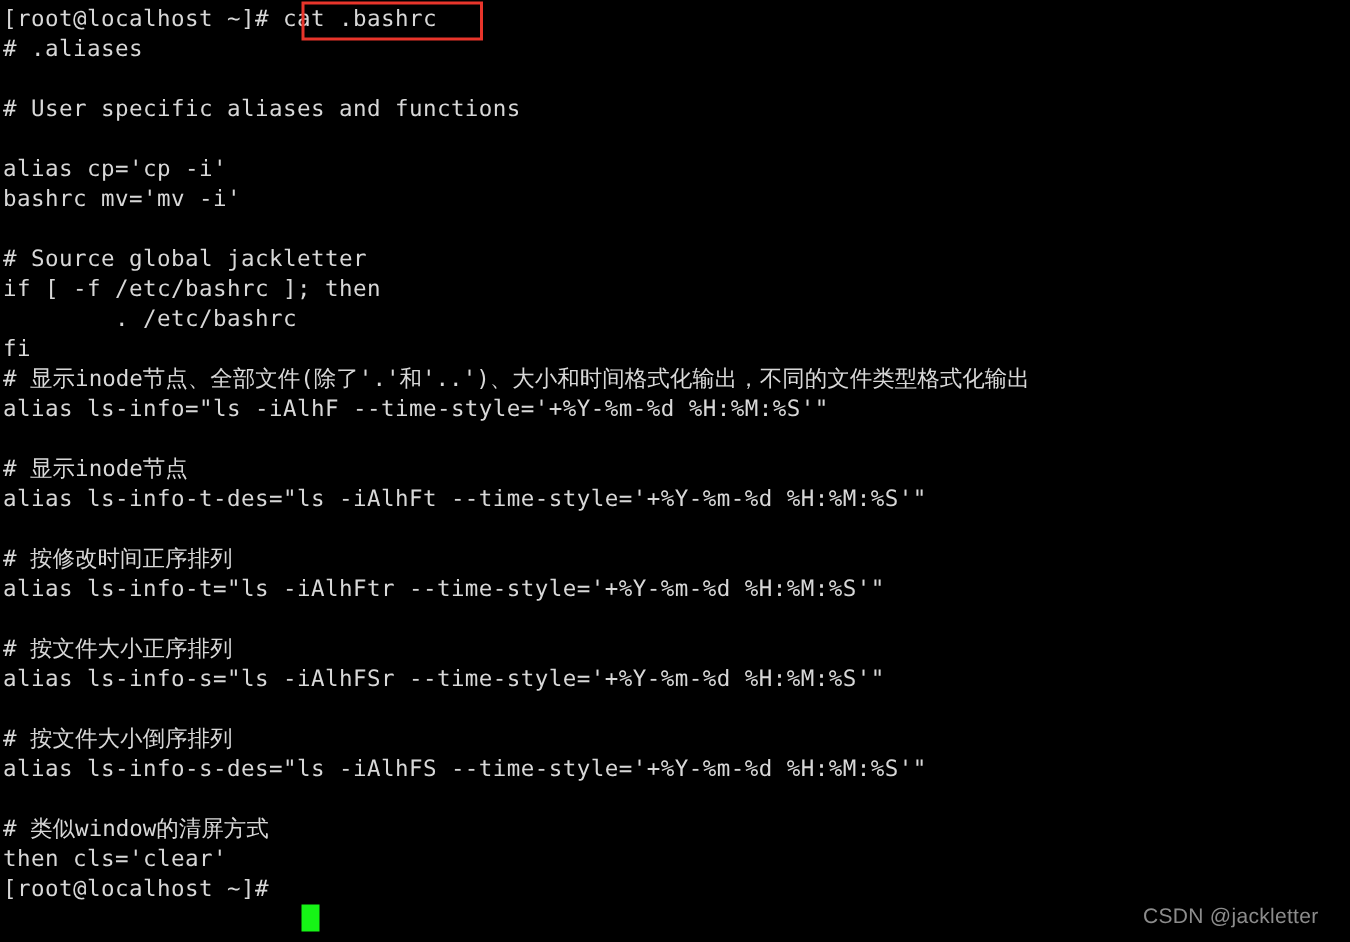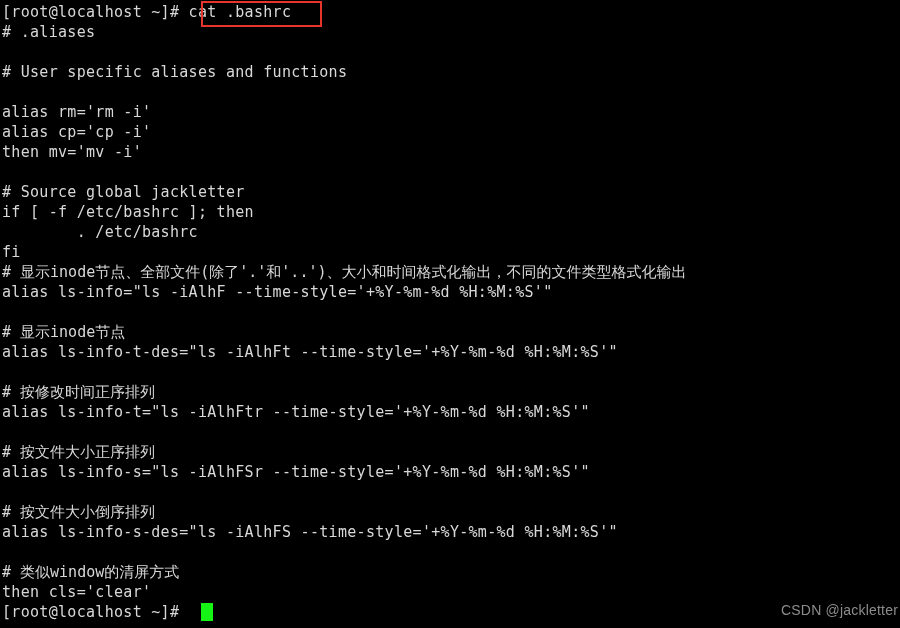--- a/index.html
+++ b/index.html
@@ -58,44 +58,43 @@
     position: absolute;
     left: 201px;
     top: 603px;
     width: 12px;
     height: 18px;
     background: #16f416;
     z-index: 4;
   }
   .watermark {
     position: absolute;
-    right: 2px;
+    right: 21px;
     bottom: 8px;
     font-family: "Liberation Sans", sans-serif;
     font-size: 14px;
     color: #8c8c8c;
     letter-spacing: 0.2px;
     z-index: 6;
     white-space: pre;
   }
 </style>
 </head>
 <body>
 
 <div id="terminal">
 
   <div class="screen">
     <div class="line">[root@localhost ~]# cat .bashrc</div>
     <div class="line"># .aliases</div>
     <div class="line blank"></div>
     <div class="line"># User specific aliases and functions</div>
     <div class="line blank"></div>
-    <div class="line">alias rm='rm -i'</div>
     <div class="line">alias cp='cp -i'</div>
-    <div class="line">then mv='mv -i'</div>
+    <div class="line">bashrc mv='mv -i'</div>
     <div class="line blank"></div>
     <div class="line"># Source global jackletter</div>
     <div class="line">if [ -f /etc/bashrc ]; then</div>
     <div class="line">        . /etc/bashrc</div>
     <div class="line">fi</div>
     <div class="line cjk"># 显示inode节点、全部文件(除了'.'和'..')、大小和时间格式化输出，不同的文件类型格式化输出</div>
     <div class="line">alias ls-info="ls -iAlhF --time-style='+%Y-%m-%d %H:%M:%S'"</div>
     <div class="line blank"></div>
     <div class="line cjk"># 显示inode节点</div>
     <div class="line">alias ls-info-t-des="ls -iAlhFt --time-style='+%Y-%m-%d %H:%M:%S'"</div>

